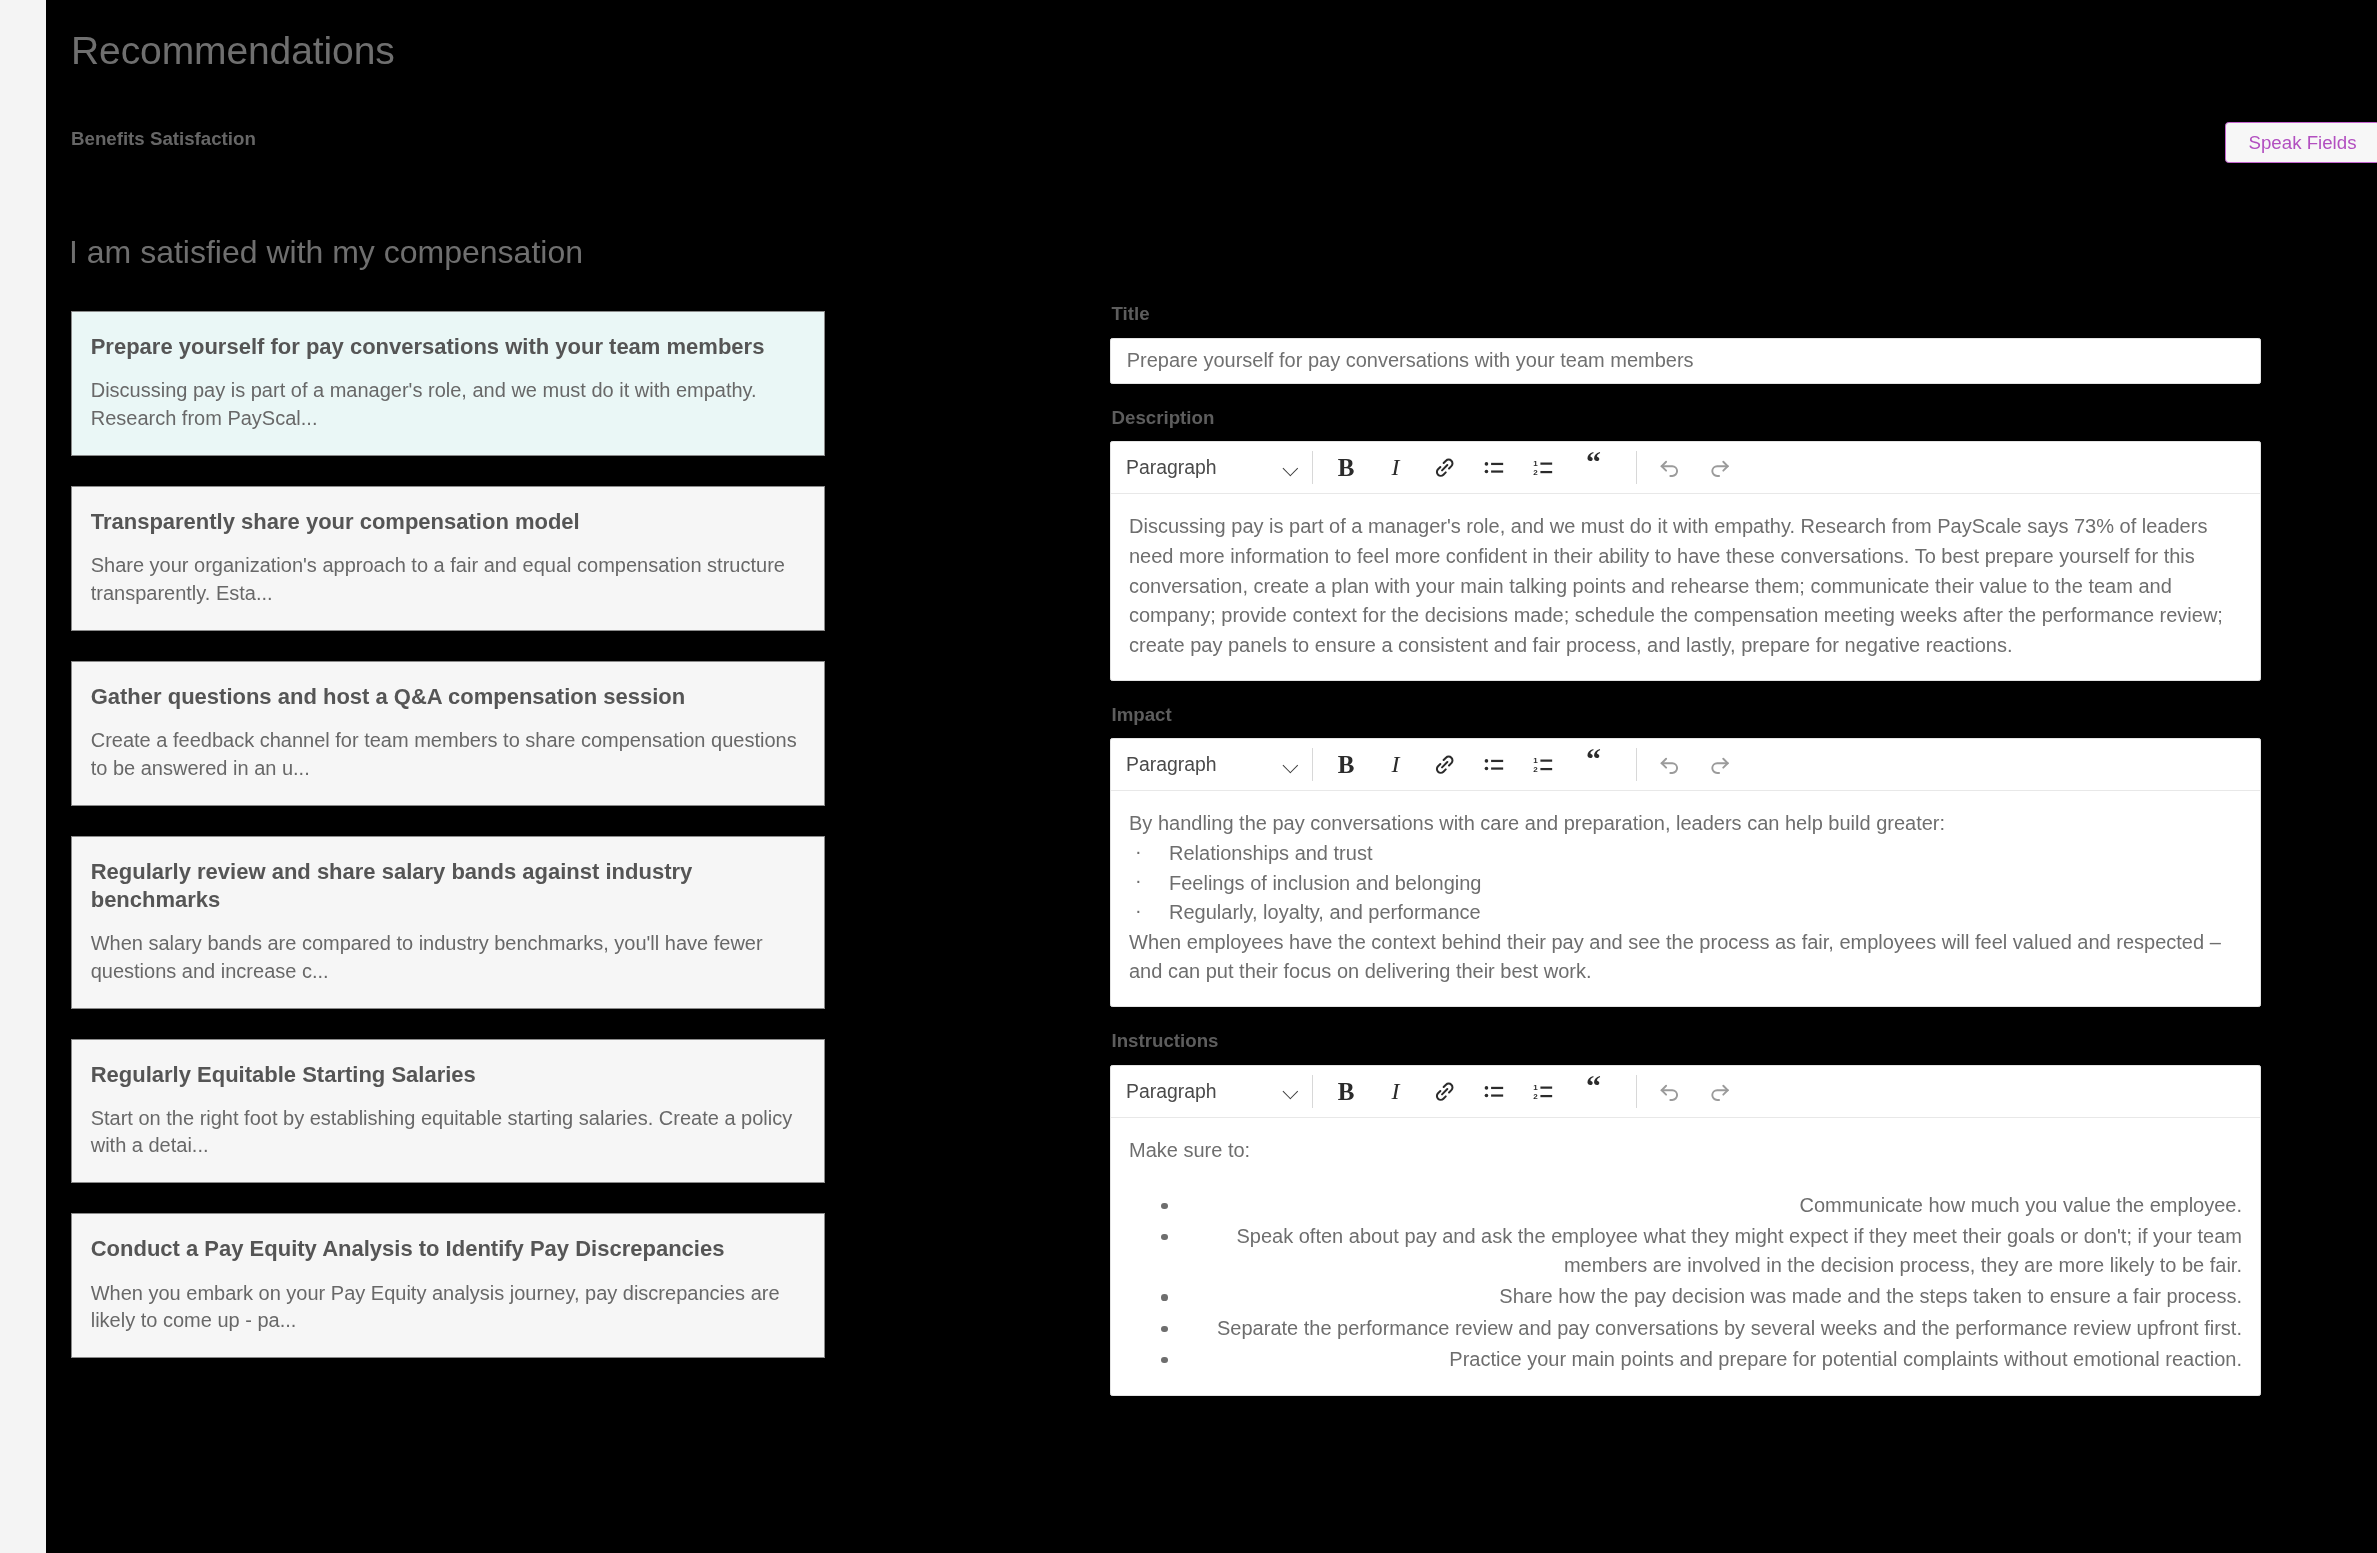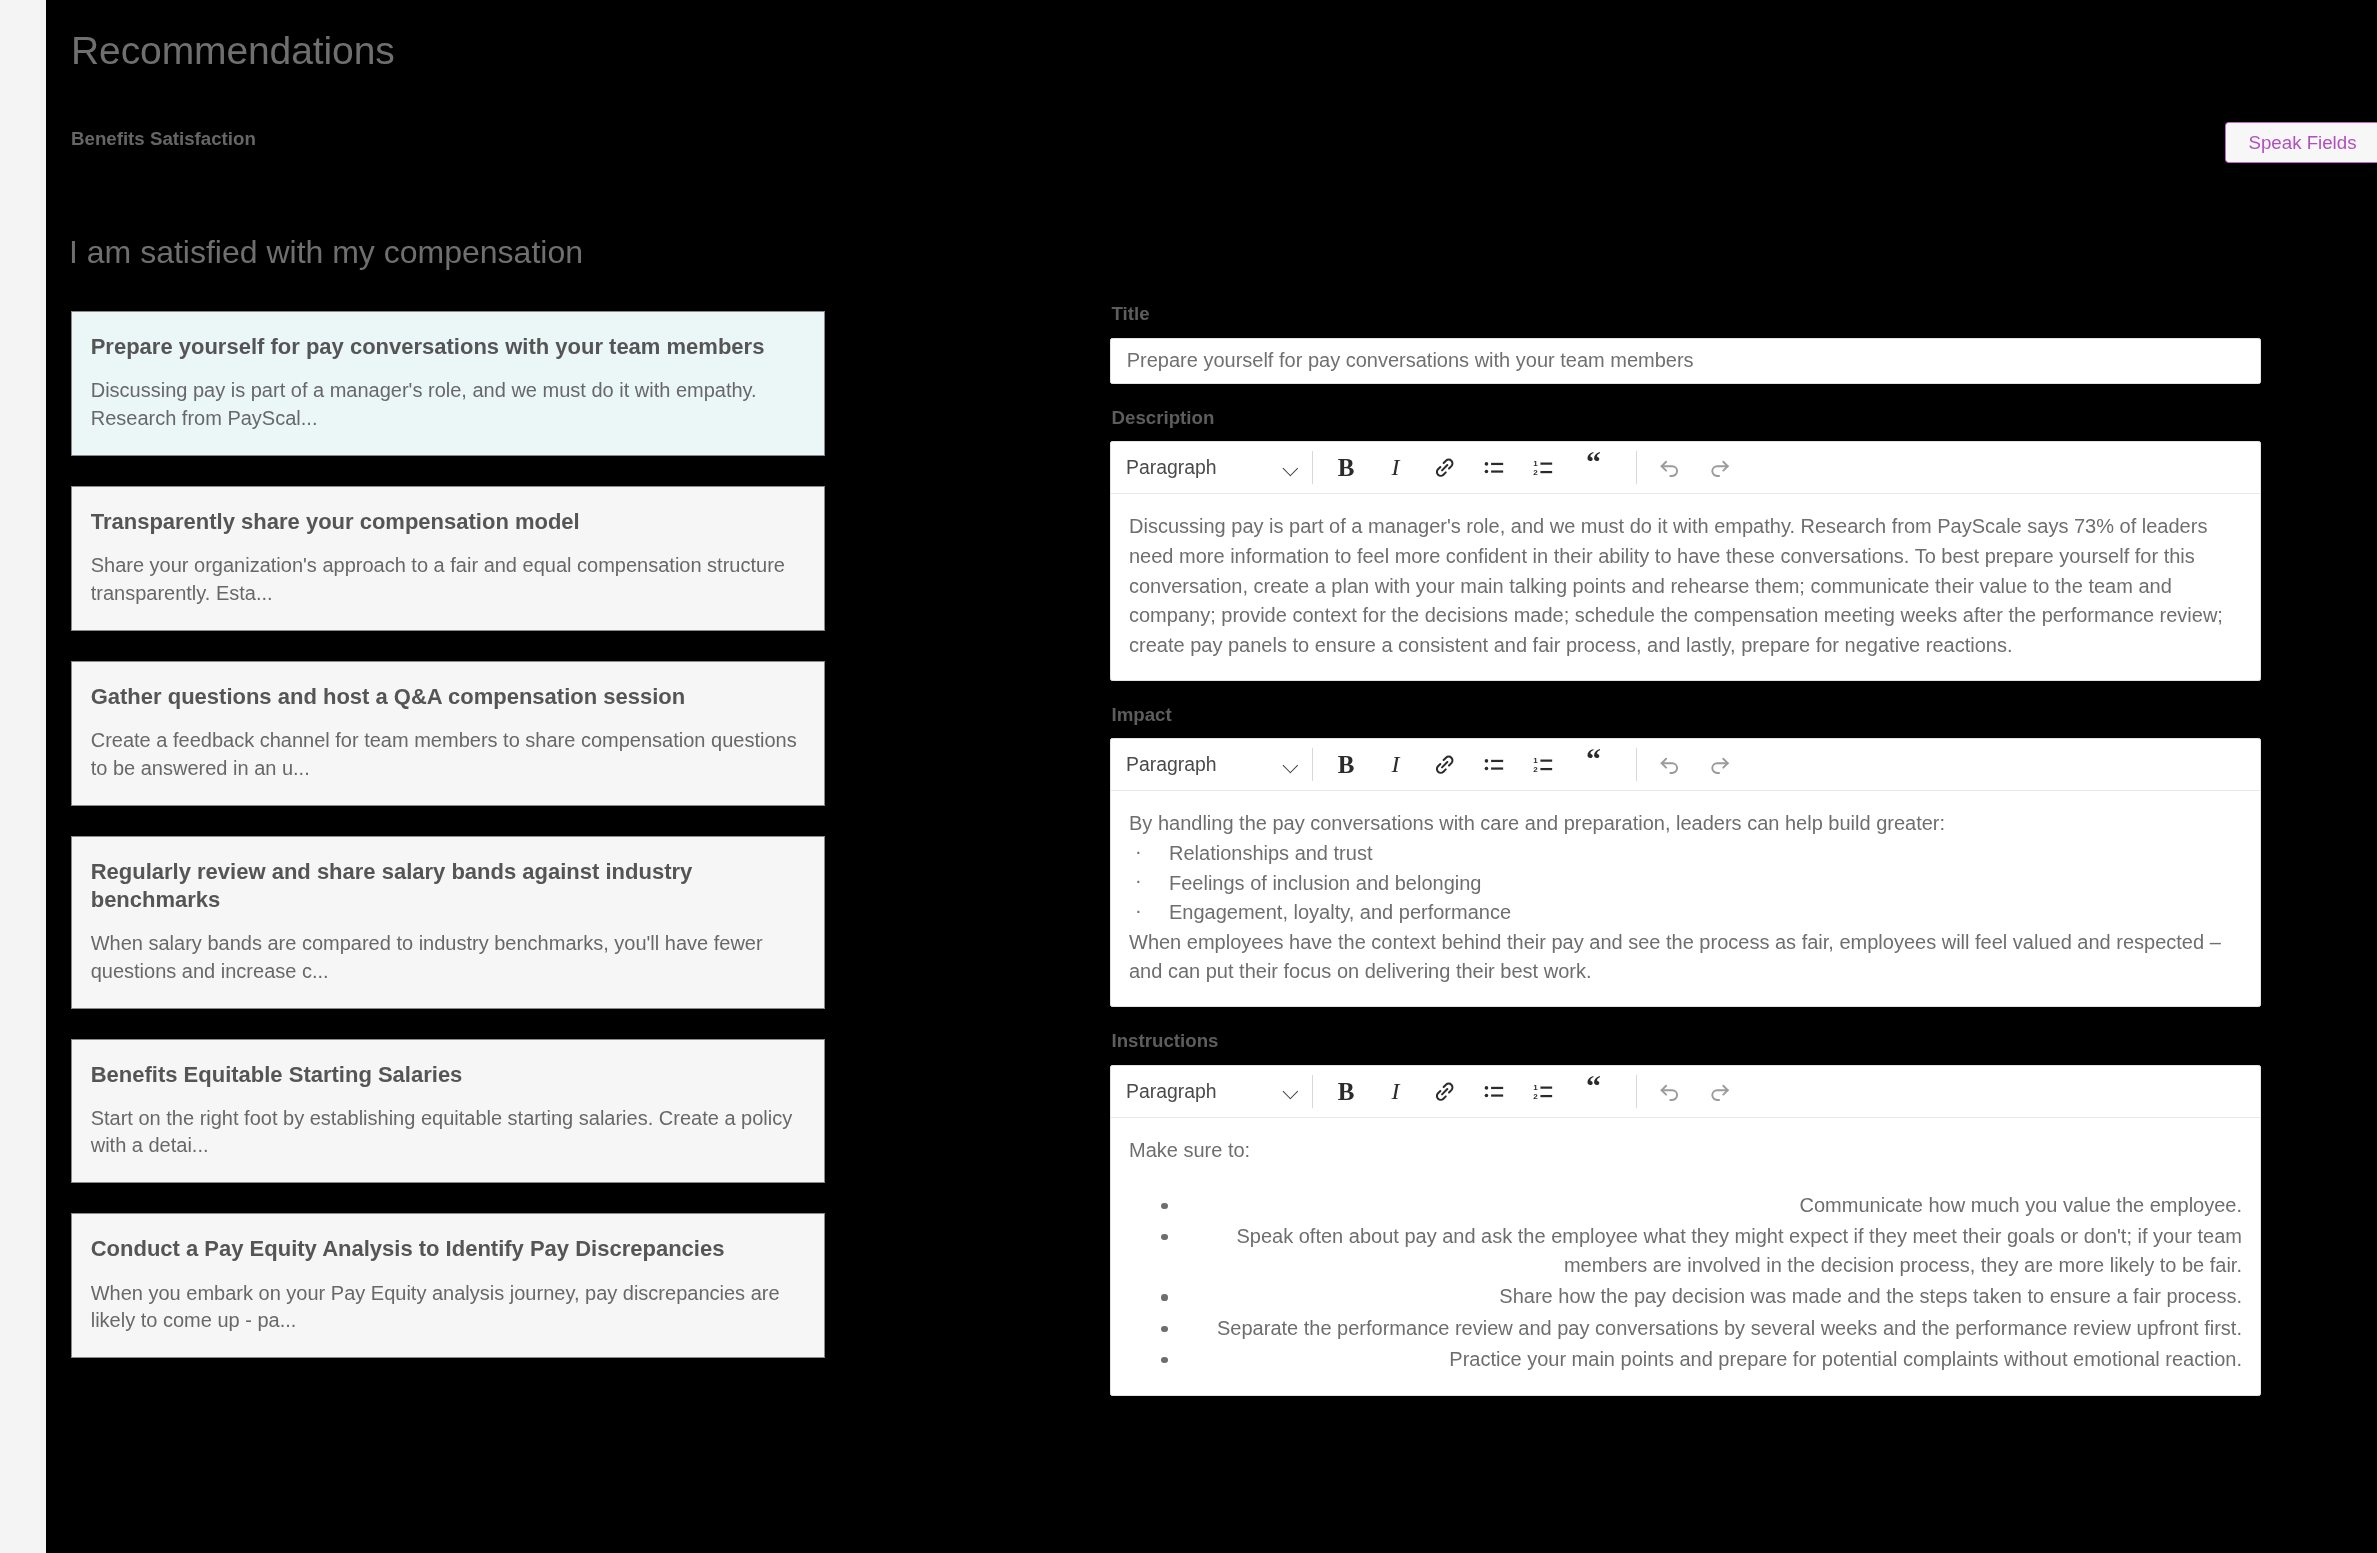--- a/index.html
+++ b/index.html
@@ -277,21 +277,21 @@
       <div class="rec-card-title">Gather questions and host a Q&amp;A compensation session</div>
       <div class="rec-card-desc">Create a feedback channel for team members to share compensation questions to be answered in an u...</div>
     </div>
 
     <div class="rec-card">
       <div class="rec-card-title">Regularly review and share salary bands against industry benchmarks</div>
       <div class="rec-card-desc">When salary bands are compared to industry benchmarks, you'll have fewer questions and increase c...</div>
     </div>
 
     <div class="rec-card">
-      <div class="rec-card-title">Benefits Equitable Starting Salaries</div>
+      <div class="rec-card-title">Regularly Equitable Starting Salaries</div>
       <div class="rec-card-desc">Start on the right foot by establishing equitable starting salaries. Create a policy with a detai...</div>
     </div>
 
     <div class="rec-card">
       <div class="rec-card-title">Conduct a Pay Equity Analysis to Identify Pay Discrepancies</div>
       <div class="rec-card-desc">When you embark on your Pay Equity analysis journey, pay discrepancies are likely to come up - pa...</div>
     </div>
 
   </div>
 
@@ -404,21 +404,21 @@
               <path d="M15.4 6.4 L19.6 10.6 L15.4 14.8"></path>
               <path d="M19.6 10.6 H9.6 a4.6 4.6 0 0 0 0 9.2 H11.4"></path>
             </svg>
           </button>
         </div>
         <div class="editor-body">
           <p>By handling the pay conversations with care and preparation, leaders can help build greater:</p>
           <ul class="dot-list">
             <li>Relationships and trust</li>
             <li>Feelings of inclusion and belonging</li>
-            <li>Engagement, loyalty, and performance</li>
+            <li>Regularly, loyalty, and performance</li>
           </ul>
           <p>When employees have the context behind their pay and see the process as fair, employees will feel valued and respected – and can put their focus on delivering their best work.</p>
         </div>
       </div>
     </div>
 
     <div class="field-block">
       <div class="field-label">Instructions</div>
       <div class="editor">
         <div class="editor-toolbar">

